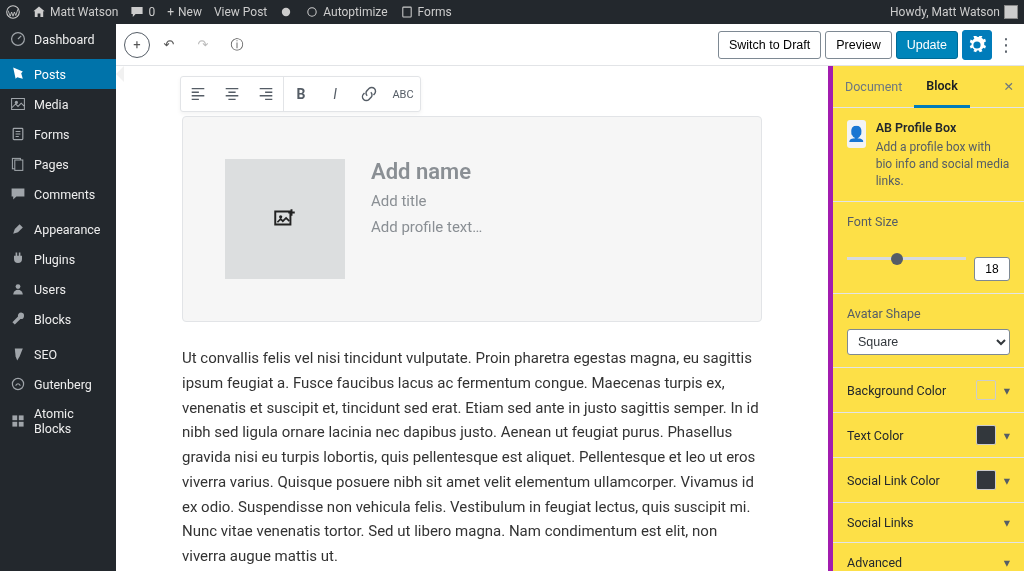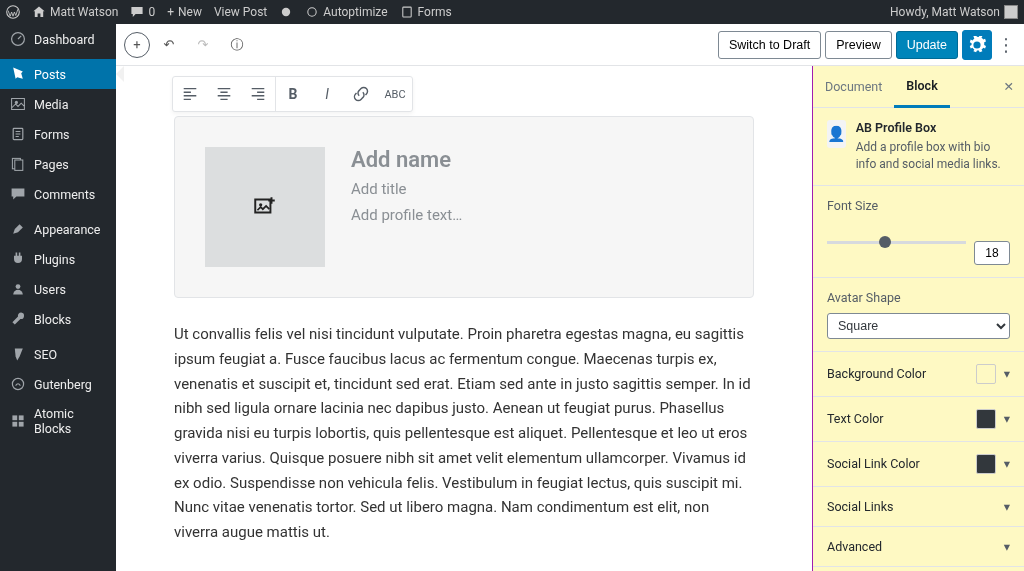--- a/index.html
+++ b/index.html
@@ -36,30 +36,30 @@
   
   .canvas-wrap { flex: 1; display: flex; overflow: hidden; }
   .canvas { flex: 1; overflow-y: auto; padding: 10px 20px 20px; }
   .block-toolbar { display: inline-flex; border: 1px solid #e2e4e7; background: #fff; box-shadow: 0 2px 4px rgba(0,0,0,.05); margin-bottom: 4px; margin-left: -2px; border-radius: 3px; }
   .block-toolbar .grp { display: flex; border-right: 1px solid #e2e4e7; }
   .block-toolbar .grp:last-child { border-right: none; }
   .bt-btn { width: 34px; height: 34px; display:flex; align-items:center; justify-content:center; cursor:pointer; color:#555d66; font-size: 14px;}
   .bt-btn.small { font-size: 11px; }
   .block-toolbar svg { width: 18px; height: 18px; fill: #555d66; }
   
-  .profile-block { border: 1px solid #e2e4e7; background: #f6f6f6; padding: 30px; border-radius: 4px; display: flex; gap: 26px; margin-bottom: 24px; }
+  .profile-block { border: 1px solid #e2e4e7; background: #f6f6f6; padding: 42px; border-radius: 4px; display: flex; gap: 26px; margin-bottom: 24px; }
   .profile-avatar { width: 120px; height: 120px; background: #dcdedf; display:flex; align-items:center; justify-content:center; cursor:pointer; }
   .profile-avatar svg { width: 26px; height: 26px; fill: #222; }
   .profile-fields { flex:1; display:flex; flex-direction:column; gap: 8px; }
   .pf-name { font-size: 22px; font-weight: 600; color: #8a8f94; }
   .pf-title, .pf-text { font-size: 15px; color: #8a8f94; }
   
   .body-text p { font-size: 15px; line-height: 1.65; color: #333; margin-bottom: 22px; }
   
-  .settings { width: 212px; border-left: 1px solid #a21caf; background: #fef9c3; display:flex; flex-direction:column; font-size: 12.5px; }
+  .settings { width: 196px; border-left: 5px solid #a21caf; background: #fde047; display:flex; flex-direction:column; font-size: 12.5px; }
   .settings-tabs { display:flex; align-items:center; border-bottom:1px solid #e2e4e7; }
   .settings-tab { padding: 12px 12px; color: #6c7781; cursor:pointer; font-size: 12.5px;}
   .settings-tab.active { color:#191e23; font-weight:600; border-bottom: 3px solid #007cba; margin-bottom:-1px; }
   .settings-close { margin-left:auto; padding: 0 10px; cursor:pointer; color:#6c7781; }
   .panel-section { border-bottom: 1px solid #e2e4e7; padding: 12px 14px; }
   .panel-section.row { display:flex; align-items:center; justify-content:space-between; cursor:pointer; }
   .block-desc { display:flex; gap:10px; }
   .block-desc-icon { width:28px; height:28px; background:#f3f4f5; border-radius:3px; display:flex; align-items:center; justify-content:center; font-size:15px;}
   .block-desc-text .title { font-weight:600; margin-bottom:4px; }
   .block-desc-text .sub { color:#555d66; font-size:12px; line-height:1.4;}

